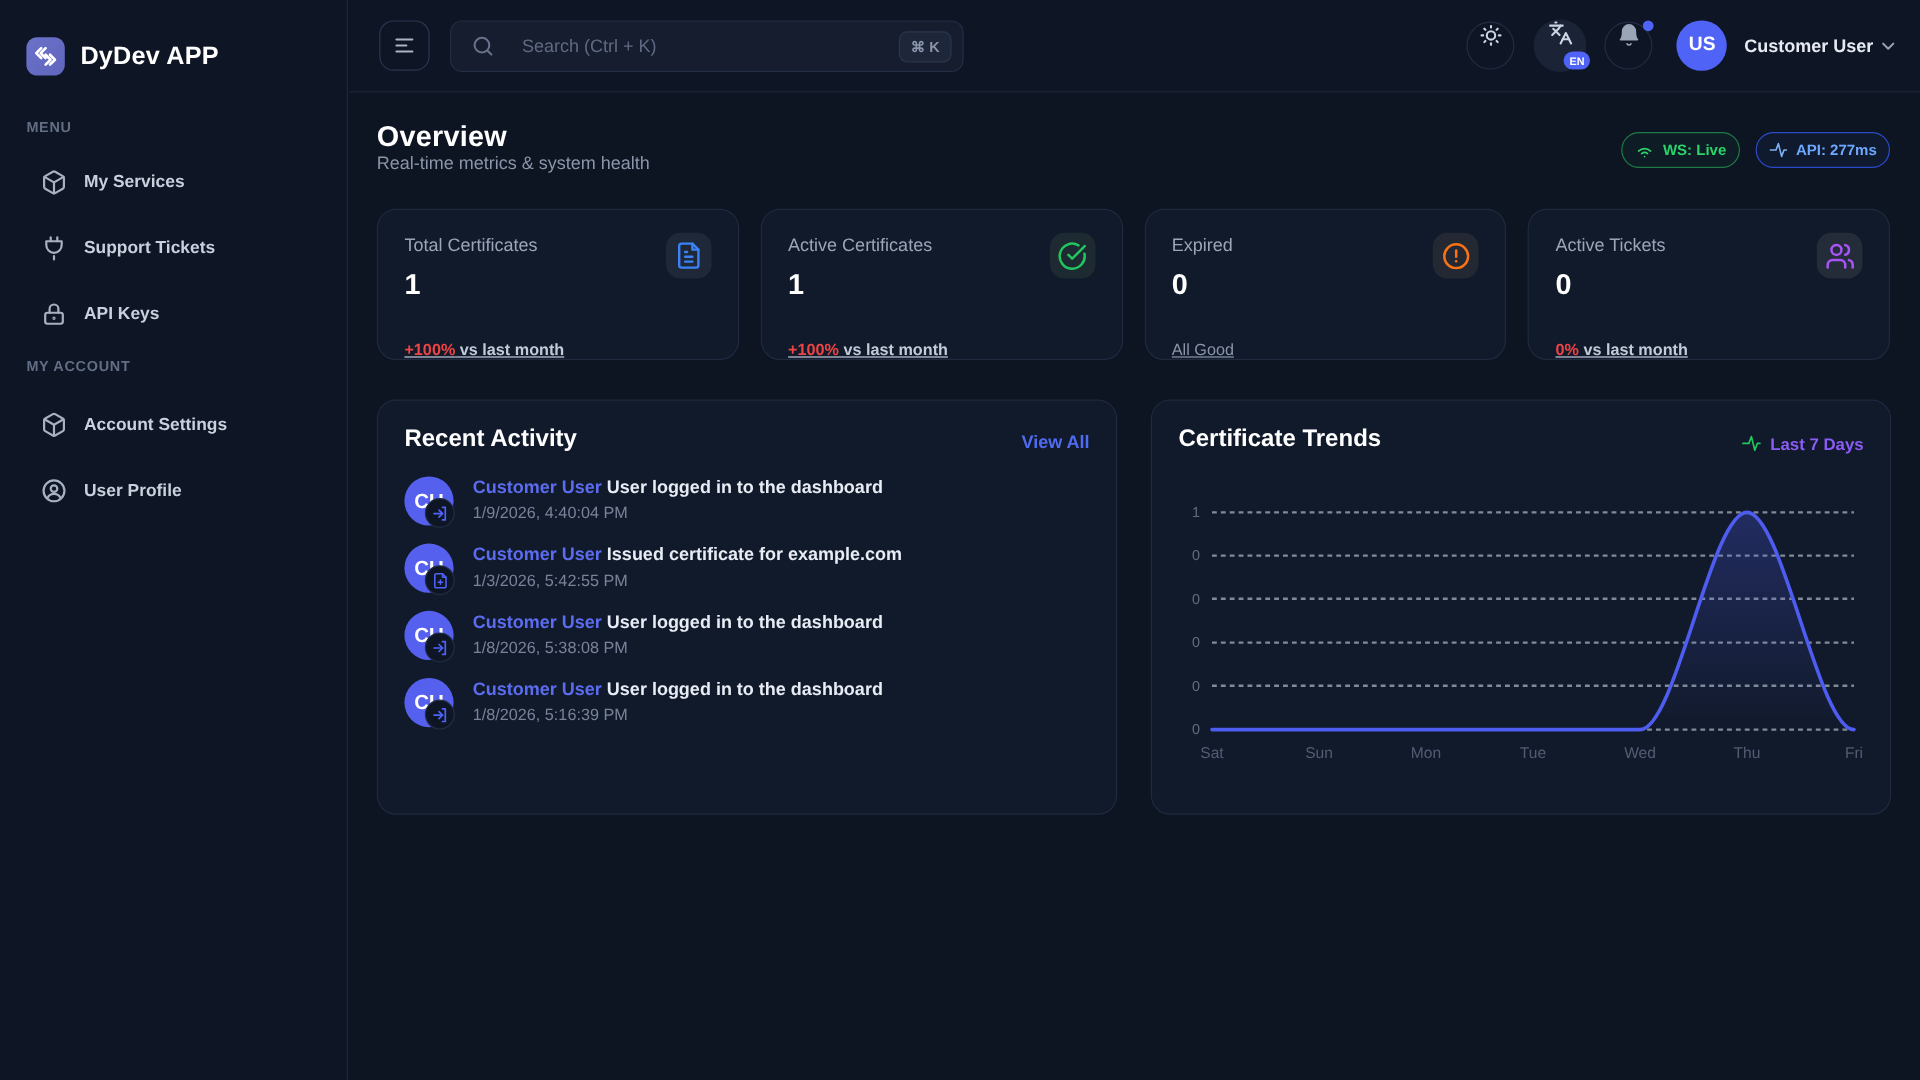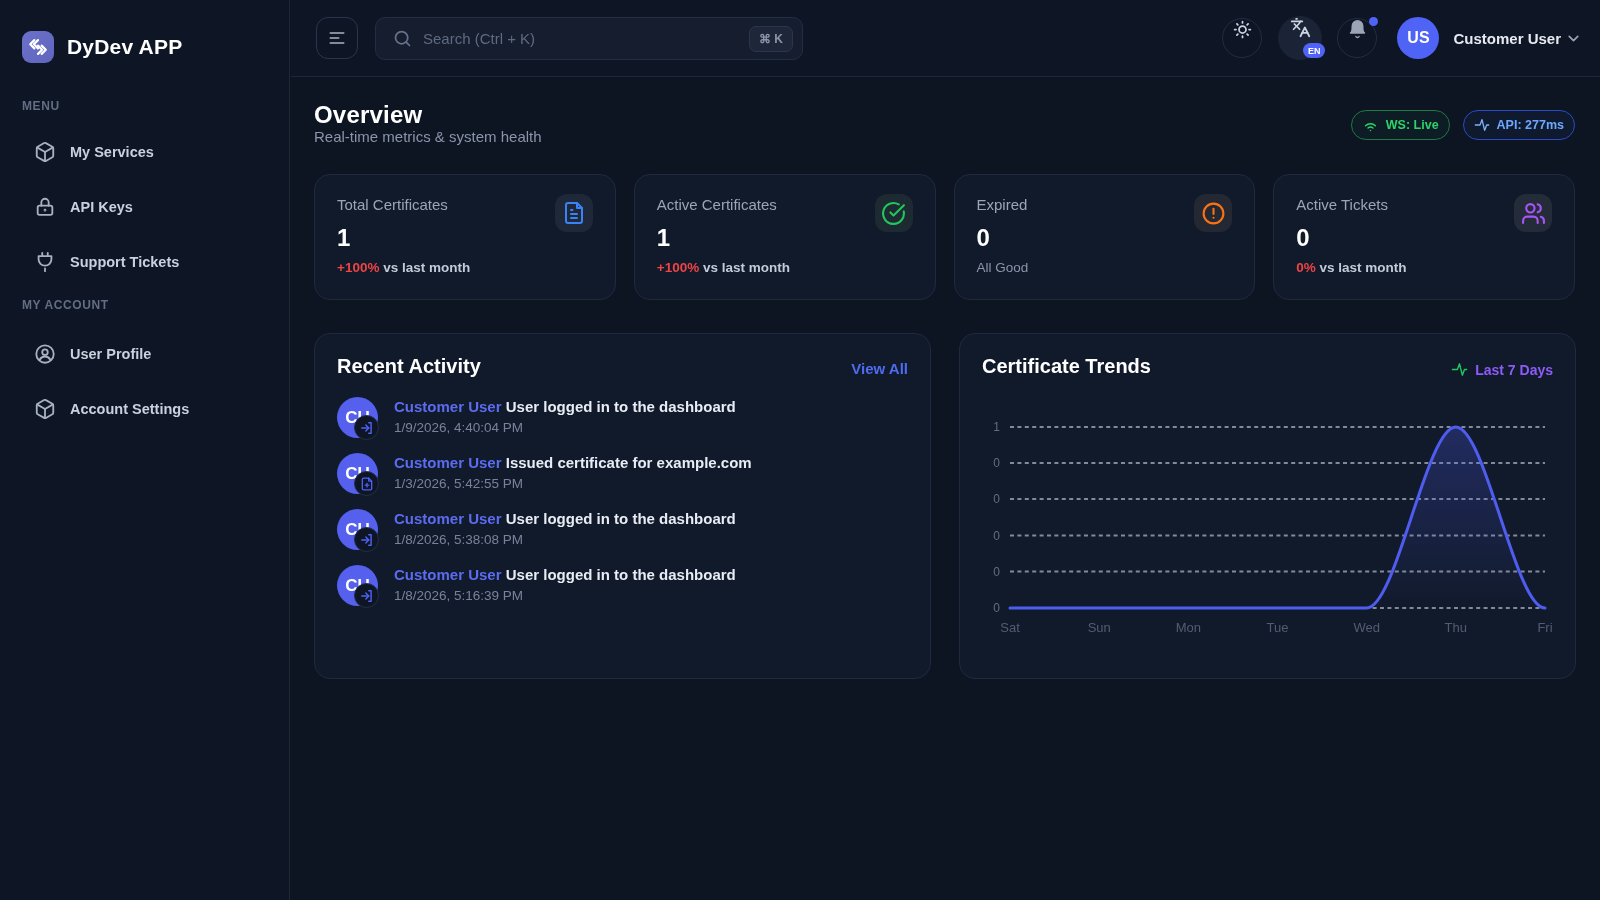--- a/index.html
+++ b/index.html
@@ -49,21 +49,21 @@
   .hamb {
     position:absolute; left:25px; top:17px; width:42px; height:42px;
     border:1px solid #2a3650; border-radius:12px;
     display:flex; align-items:center; justify-content:center;
   }
   .search {
     position:absolute; left:84px; top:17px; width:428px; height:43px;
     background:#151d2e; border:1px solid #232e45; border-radius:10px;
     display:flex; align-items:center; padding:0 9px 0 16px;
   }
-  .search .ph { color:#5f6a82; font-size:15px; margin-left:10px; flex:1; }
+  .search .ph { color:#5f6a82; font-size:15px; margin-left:22px; flex:1; }
   .kbd {
     background:#1d2739; border:1px solid #2b364d; border-radius:7px;
     color:#8a94ab; font-size:12px; font-weight:600; padding:5px 9px;
   }
   .tb-right { position:absolute; right:18px; top:0; height:76px; display:flex; align-items:center; }
   .icon-btn {
     width:40px; height:40px; border-radius:50%;
     border:1px solid #222d44; display:flex; justify-content:center;
     position:relative;
   }
@@ -95,21 +95,21 @@
   .pill.api { border:1px solid #2b4bc8; color:#6ea8fe; background:rgba(59,130,246,.06); }
   
   .cards { position:absolute; left:24px; top:97px; display:flex; gap:18px; }
   .card {
     width:301.75px; height:126px; background:#111a2b;
     border:1px solid #1f2a3f; border-radius:16px;
     padding:20px 22px; position:relative;
   }
   .card .t { font-size:15px; color:#9aa5b8; font-weight:500; margin-top:1px; }
   .card .v { font-size:24px; font-weight:800; color:#fff; margin-top:11px; }
-  .card .sub { position:absolute; left:22px; bottom:24px; font-size:13.5px; font-weight:700; color:#c3cbd9; }
+  .card .sub { position:absolute; left:22px; bottom:0; font-size:13.5px; font-weight:700; color:#c3cbd9;text-decoration:underline; }
   .card .sub .red { color:#ee4444; }
   .card .sub.grey { color:#8b95a9; font-weight:500; }
   .chip {
     position:absolute; right:22px; top:19px; width:38px; height:38px; border-radius:12px;
     display:flex; align-items:center; justify-content:center;
   }
   .chip.blue { background:#1e2839; }
   .chip.green { background:#1d2a31; }
   .chip.orange { background:#242833; }
   .chip.purple { background:#242c3a; }
@@ -161,53 +161,53 @@
       <div class="nav-item">
         <svg width="22" height="22" viewBox="0 0 24 24" fill="none" class="i" stroke-width="2" stroke-linecap="round" stroke-linejoin="round">
           <path d="M21 8a2 2 0 0 0-1-1.73l-7-4a2 2 0 0 0-2 0l-7 4A2 2 0 0 0 3 8v8a2 2 0 0 0 1 1.73l7 4a2 2 0 0 0 2 0l7-4A2 2 0 0 0 21 16Z"></path>
           <path d="m3.3 7 8.7 5 8.7-5"></path>
           <path d="M12 22V12"></path>
         </svg>
         My Services
       </div>
       <div class="nav-item">
         <svg width="22" height="22" viewBox="0 0 24 24" fill="none" class="i" stroke-width="2" stroke-linecap="round" stroke-linejoin="round">
-          <rect x="4" y="10.5" width="16" height="10" rx="2"></rect>
-          <path d="M8 10.5V7a4 4 0 0 1 8 0v3.5"></path>
-          <circle cx="12" cy="15.5" r="0.5"></circle>
-        </svg>
-        API Keys
-      </div>
-      <div class="nav-item">
-        <svg width="22" height="22" viewBox="0 0 24 24" fill="none" class="i" stroke-width="2" stroke-linecap="round" stroke-linejoin="round">
           <path d="M12 22v-3"></path>
           <path d="M9 5.5V2"></path>
           <path d="M15 5.5V2"></path>
           <path d="M5 5.5h14v3.5a7 7 0 0 1-14 0Z"></path>
         </svg>
         Support Tickets
+      </div>
+      <div class="nav-item">
+        <svg width="22" height="22" viewBox="0 0 24 24" fill="none" class="i" stroke-width="2" stroke-linecap="round" stroke-linejoin="round">
+          <rect x="4" y="10.5" width="16" height="10" rx="2"></rect>
+          <path d="M8 10.5V7a4 4 0 0 1 8 0v3.5"></path>
+          <circle cx="12" cy="15.5" r="0.5"></circle>
+        </svg>
+        API Keys
       </div>
     </nav>
     <div class="menu-label label2">MY ACCOUNT</div>
     <nav class="nav nav2">
       <div class="nav-item">
         <svg width="22" height="22" viewBox="0 0 24 24" fill="none" class="i" stroke-width="2" stroke-linecap="round" stroke-linejoin="round">
+          <path d="M21 8a2 2 0 0 0-1-1.73l-7-4a2 2 0 0 0-2 0l-7 4A2 2 0 0 0 3 8v8a2 2 0 0 0 1 1.73l7 4a2 2 0 0 0 2 0l7-4A2 2 0 0 0 21 16Z"></path>
+          <path d="m3.3 7 8.7 5 8.7-5"></path>
+          <path d="M12 22V12"></path>
+        </svg>
+        Account Settings
+      </div>
+      <div class="nav-item">
+        <svg width="22" height="22" viewBox="0 0 24 24" fill="none" class="i" stroke-width="2" stroke-linecap="round" stroke-linejoin="round">
           <circle cx="12" cy="12" r="9.5"></circle>
           <circle cx="12" cy="10" r="3"></circle>
           <path d="M6.2 18.3a6.5 6.5 0 0 1 11.6 0"></path>
         </svg>
         User Profile
-      </div>
-      <div class="nav-item">
-        <svg width="22" height="22" viewBox="0 0 24 24" fill="none" class="i" stroke-width="2" stroke-linecap="round" stroke-linejoin="round">
-          <path d="M21 8a2 2 0 0 0-1-1.73l-7-4a2 2 0 0 0-2 0l-7 4A2 2 0 0 0 3 8v8a2 2 0 0 0 1 1.73l7 4a2 2 0 0 0 2 0l7-4A2 2 0 0 0 21 16Z"></path>
-          <path d="m3.3 7 8.7 5 8.7-5"></path>
-          <path d="M12 22V12"></path>
-        </svg>
-        Account Settings
       </div>
     </nav>
   </aside>
 
   <header class="topbar">
     <div class="hamb">
       <svg width="20" height="20" viewBox="0 0 24 24" fill="none" stroke="#aab4c5" stroke-width="2" stroke-linecap="round">
         <path d="M4 6h16"></path>
         <path d="M4 12h10"></path>
         <path d="M4 18h16"></path>

